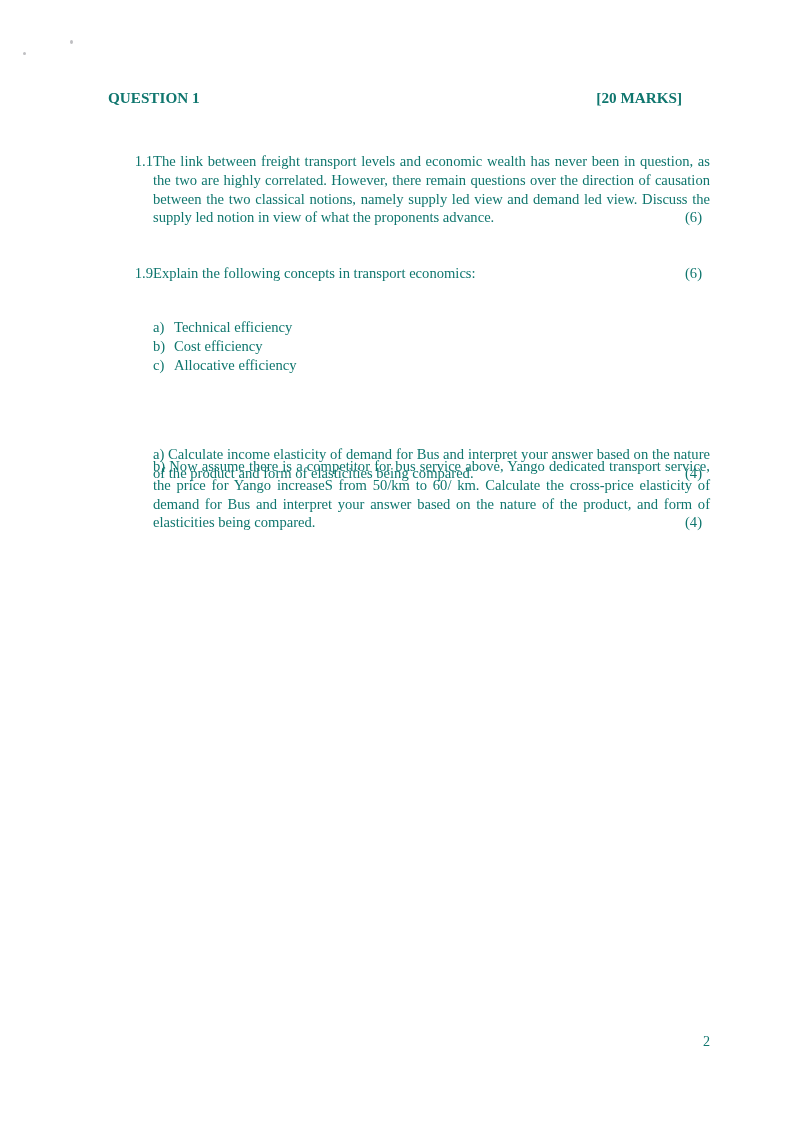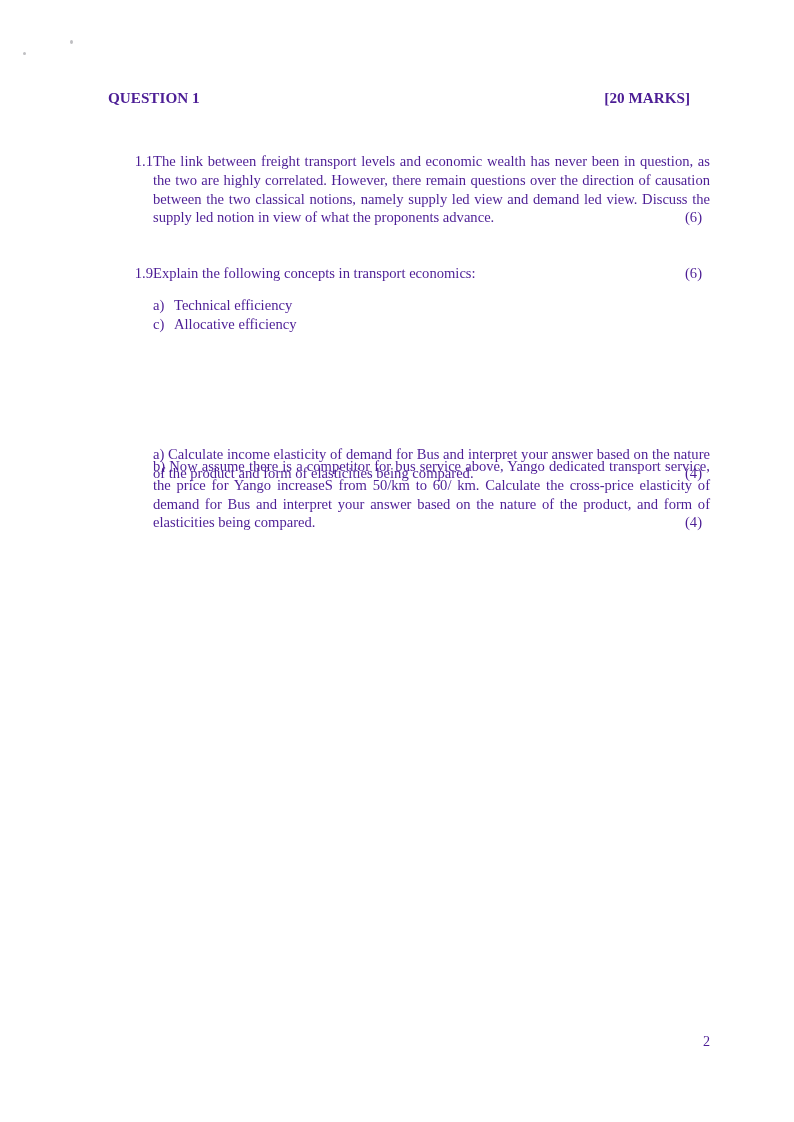--- a/index.html
+++ b/index.html
@@ -8,38 +8,38 @@
     background: #ffffff;
   }
   .page {
     position: relative;
     width: 794px;
     height: 1094px;
     background: #ffffff;
     font-family: "Liberation Serif", serif;
     font-size: 14.6px;
     line-height: 18.8px;
-    color: #4c1d95;
+    color: #0f766e;
     overflow: hidden;
   }
   .block {
     position: absolute;
     left: 108px;
     width: 602px;
   }
   .doc-header {
     top: 89px;
     display: flex;
     justify-content: space-between;
     align-items: baseline;
     font-weight: 700;
     font-size: 15.2px;
   }
   .doc-header .marks-header {
-    margin-right: 20px;
+    margin-right: 28px;
   }
   .q {
     display: grid;
     grid-template-columns: 45px 1fr;
     align-items: start;
   }
   .qnum {
     text-align: right;
   }
   .qbody {
@@ -103,23 +103,26 @@
   </div>
 
   <div class="block q" style="top:264px">
     <span class="qnum">1.9</span>
     <div class="qbody">
       <span>Explain the following concepts in transport economics:</span>
       <span class="marks">(6)</span>
     </div>
   </div>
 
-  <div class="block indent list" style="top:296px">
+  <div class="block indent list" style="top:318px">
     <div class="li">
       <span class="li-label">a)</span><span>Technical efficiency</span>
+    </div>
+    <div class="li">
+      <span class="li-label">b)</span><span>Cost efficiency</span>
     </div>
     <div class="li">
       <span class="li-label">c)</span><span>Allocative efficiency</span>
     </div>
   </div>
 
 
   <div class="block indent" style="top:445px">
     <div class="qbody">
       <span class="pre">a) Calculate income elasticity of demand for Bus and interpret your answer based on the nature   of the product and form of elasticities being compared.</span>

